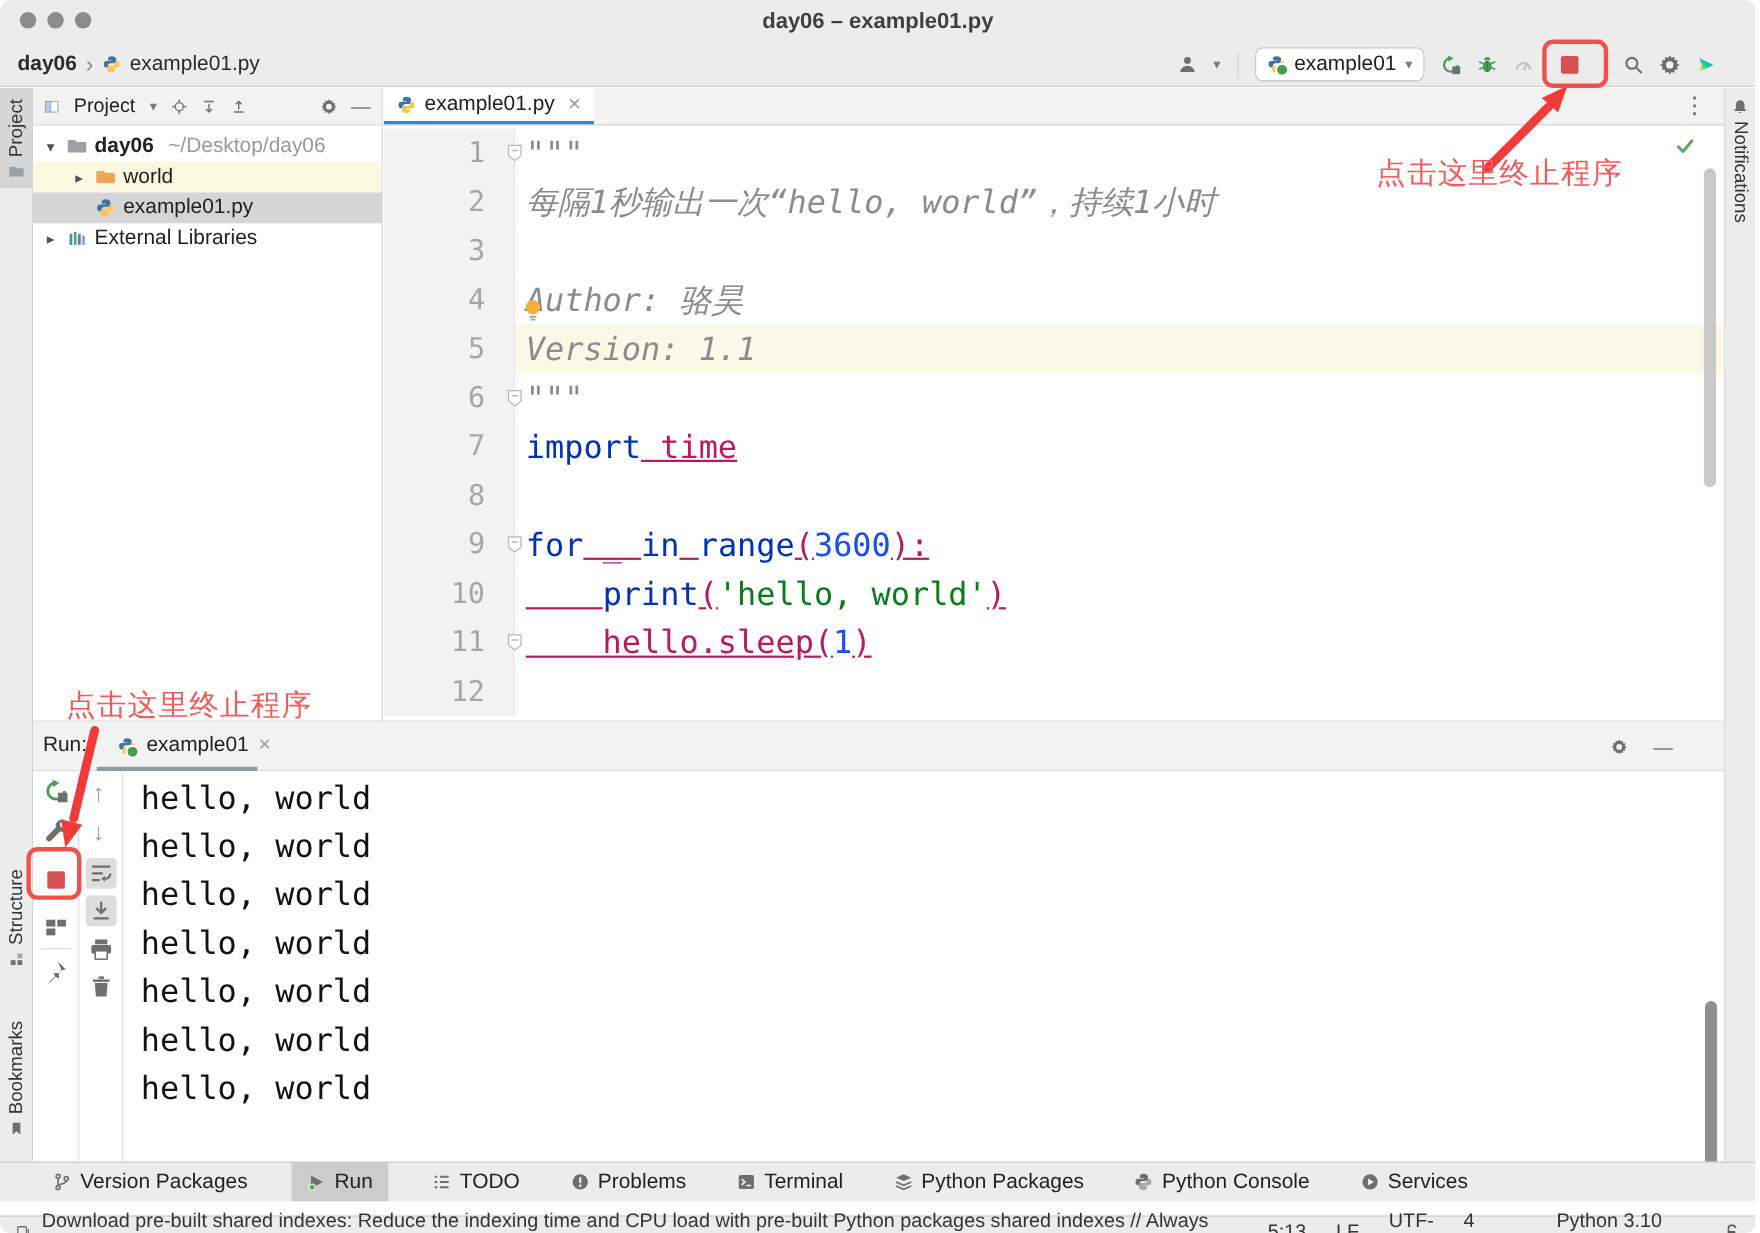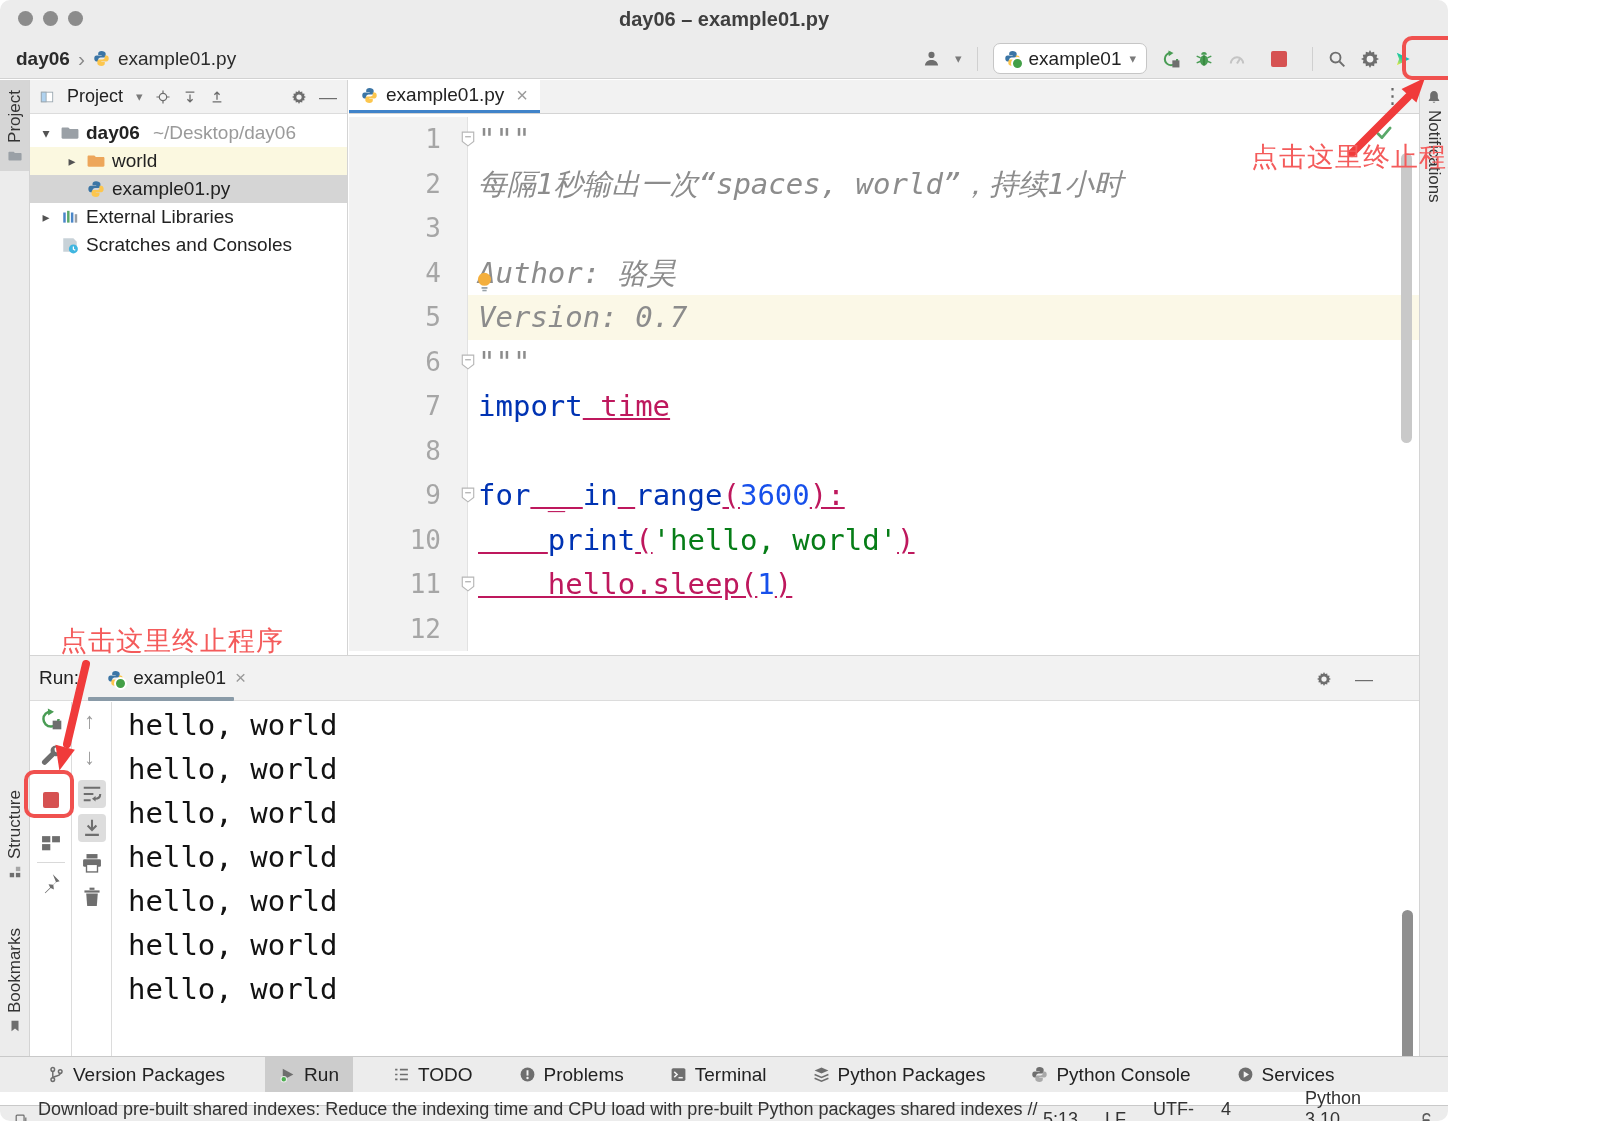--- a/index.html
+++ b/index.html
@@ -1,17 +1,17 @@
 <!DOCTYPE html>
 <html><head>
 <meta charset="utf-8">
 <style>
   * { margin:0; padding:0; box-sizing:border-box; }
   html,body { width:1600px; height:1121px; background:#fff; font-family:"Liberation Sans", sans-serif; overflow:hidden; }
-  .window { position:relative; width:1448px; height:1121px; background:#fff; border-radius:10px; overflow:hidden; }
+  .window { position:relative; width:1596px; height:1121px; background:#fff; border-radius:10px; overflow:hidden; }
 
   
   .chrome { position:absolute; top:0; left:0; right:0; height:79px; background:#ECECEC; border-bottom:1px solid #D2D2D2; }
   .titlebar { position:absolute; top:0; left:0; right:0; height:38px; }
   .lights { position:absolute; left:18px; top:11px; display:flex; gap:10px; }
   .light { width:15px; height:15px; border-radius:50%; background:#8C8C8C; }
   .win-title { position:absolute; top:8px; left:0; right:0; text-align:center; font-size:20px; font-weight:bold; color:#3F3F3F; }
   .toolbar-row { position:absolute; top:38px; left:0; right:0; height:41px; display:flex; align-items:center; }
   .breadcrumb { display:flex; align-items:center; gap:8px; padding-left:16px; font-size:19px; color:#2b2b2b; }
   .crumb-sep { color:#8a8a8a; font-size:21px; }
@@ -319,31 +319,20 @@
             <span class="ic18">
               <svg viewBox="0 0 16 16">
                 <rect x="2" y="4" width="2.2" height="9" fill="#4A86C8"></rect>
                 <rect x="5.4" y="2.5" width="2.2" height="10.5" fill="#59A869"></rect>
                 <rect x="8.8" y="4" width="2.2" height="9" fill="#4A86C8"></rect>
                 <rect x="12.2" y="5.5" width="2.2" height="7.5" fill="#9AA0A6"></rect>
               </svg>
             </span>
             <span class="tlabel">External Libraries</span>
           </div>
-          <div class="trow plain" style="padding-left: 8px;">
-            <span class="chev"></span>
-            <span class="ic18">
-              <svg viewBox="0 0 16 16">
-                <path d="M2 2h9l3 3v9H2z" fill="#C8D2D8"></path>
-                <circle cx="11" cy="11.5" r="4" fill="#40B6E0"></circle>
-                <path d="M11 9.3v2.4l1.7 1" stroke="#fff" stroke-width="1.1" fill="none"></path>
-              </svg>
-            </span>
-            <span class="tlabel">Scratches and Consoles</span>
-          </div>
         </div>
     </div>
 
     <div class="editor-col">
       <div class="tabbar">
         <div class="etab">
           <span class="ic16">
               <svg viewBox="0 0 16 16">
                 <path fill="#3B75A5" d="M8 1C6 1 4.9 1.9 4.9 3.3V4.7H8.2v.5H3.4C1.9 5.2 1.2 6.4 1.2 8s.7 2.8 2.2 2.8h1.5V9.2c0-1.2 1-2.1 2.2-2.1h3c1 0 1.8-.8 1.8-1.8V3.3C11.9 1.9 10 1 8 1z"></path>
                 <path fill="#FCC64E" d="M8 15c2 0 3.1-.9 3.1-2.3v-1.4H7.8v-.5h4.8c1.5 0 2.2-1.2 2.2-2.8s-.7-2.8-2.2-2.8h-1.5v1.6c0 1.2-1 2.1-2.2 2.1h-3c-1 0-1.8.8-1.8 1.8v2C4.1 14.1 6 15 8 15z"></path>
@@ -357,36 +346,36 @@
       <div class="editor-body">
         <div class="code" id="code">
             <div class="cline">
               <span class="gut">1</span>
               <span class="foldc"></span>
               <span class="codetxt"><span class="tk-doc">"""</span></span>
             </div>
             <div class="cline">
               <span class="gut">2</span>
               <span class="foldc"></span>
-              <span class="codetxt"><span class="tk-doc">每隔1秒输出一次“spaces, world”，持续1小时</span></span>
+              <span class="codetxt"><span class="tk-doc">每隔1秒输出一次“hello, world”，持续1小时</span></span>
             </div>
             <div class="cline">
               <span class="gut">3</span>
               <span class="foldc"></span>
               <span class="codetxt"></span>
             </div>
             <div class="cline">
               <span class="gut">4</span>
               <span class="foldc"></span>
               <span class="codetxt"><span class="tk-doc">Author: 骆昊</span></span>
             </div>
             <div class="cline cur">
               <span class="gut">5</span>
               <span class="foldc"></span>
-              <span class="codetxt"><span class="tk-doc">Version: 0.7</span></span>
+              <span class="codetxt"><span class="tk-doc">Version: 1.1</span></span>
             </div>
             <div class="cline">
               <span class="gut">6</span>
               <span class="foldc"></span>
               <span class="codetxt"><span class="tk-doc">"""</span></span>
             </div>
             <div class="cline">
               <span class="gut">7</span>
               <span class="foldc"></span>
               <span class="codetxt"><span class="tk-kw">import</span><span class="tk-pl"> time</span></span>

